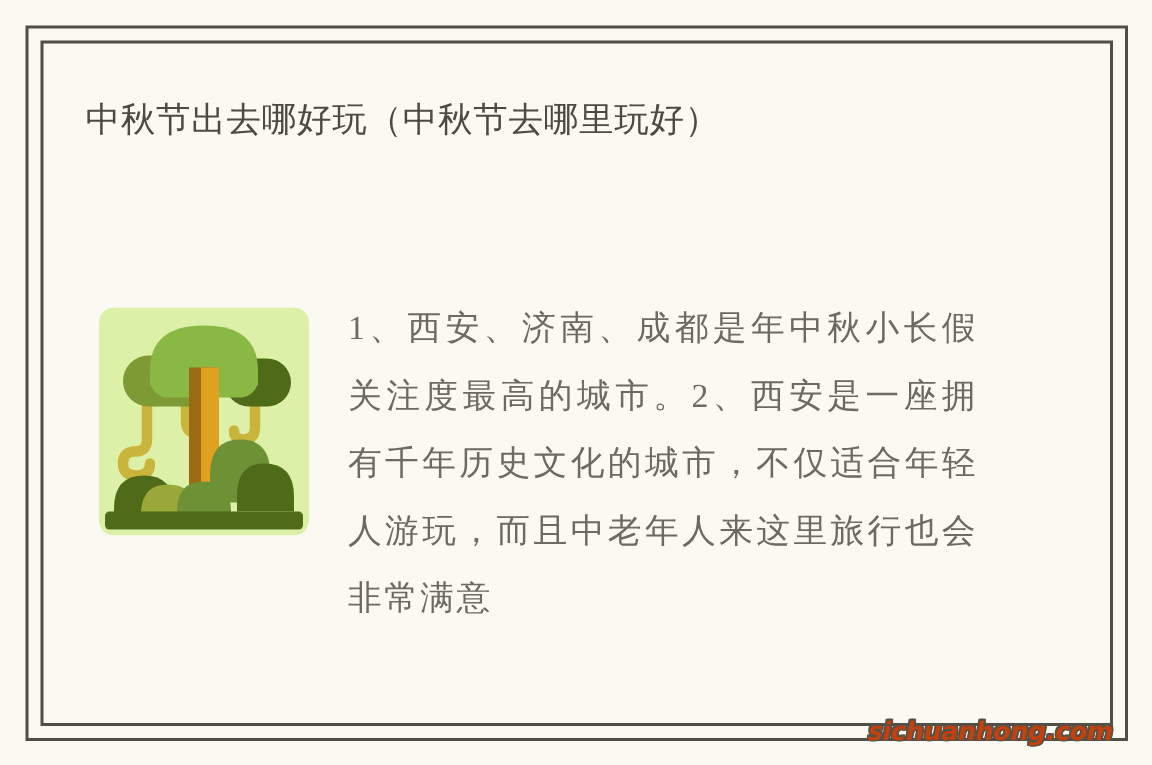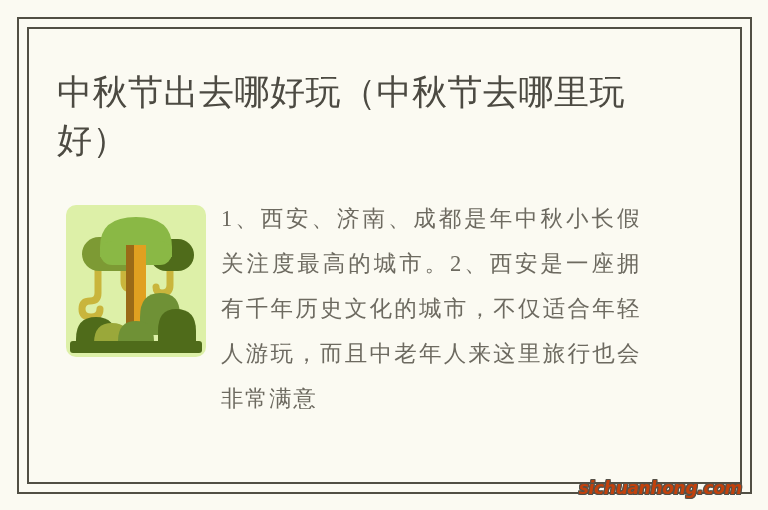--- a/index.html
+++ b/index.html
@@ -43,28 +43,27 @@
     box-sizing: border-box;
     pointer-events: none;
   }
 
   
   .title {
     position: absolute;
     left: 57px;
     top: 57px;
     width: 600px;
-    font-family: Liberation Serif, serif;
-    font-size: 35px;
+    font-family: Liberation Mono, monospace;
+    font-size: 23px;
     line-height: 48px;
     color: #4c4a42;
     letter-spacing: 0.5px;
     white-space: pre-wrap;
     font-weight: 400;
-    margin-top: 12px;
   }
 
   
   .content {
     position: absolute;
     left: 57px;
     top: 196px;
     right: 90px;
     bottom: 60px;
   }
@@ -79,21 +78,21 @@
   }
   .illo-svg {
     display: block;
     width: 140px;
     height: 152px;
   }
 
   
   .body-text {
     position: absolute;
-    left: 164px;
+    left: 175px;
     top: 0px;
     width: 420px;
     font-family: "Liberation Serif", "DejaVu Serif", serif;
     font-size: 22.5px;
     line-height: 45px;
     color: #6d6a60;
     letter-spacing: 1.6px;
     text-align: justify;
     text-justify: inter-character;
     white-space: normal;

